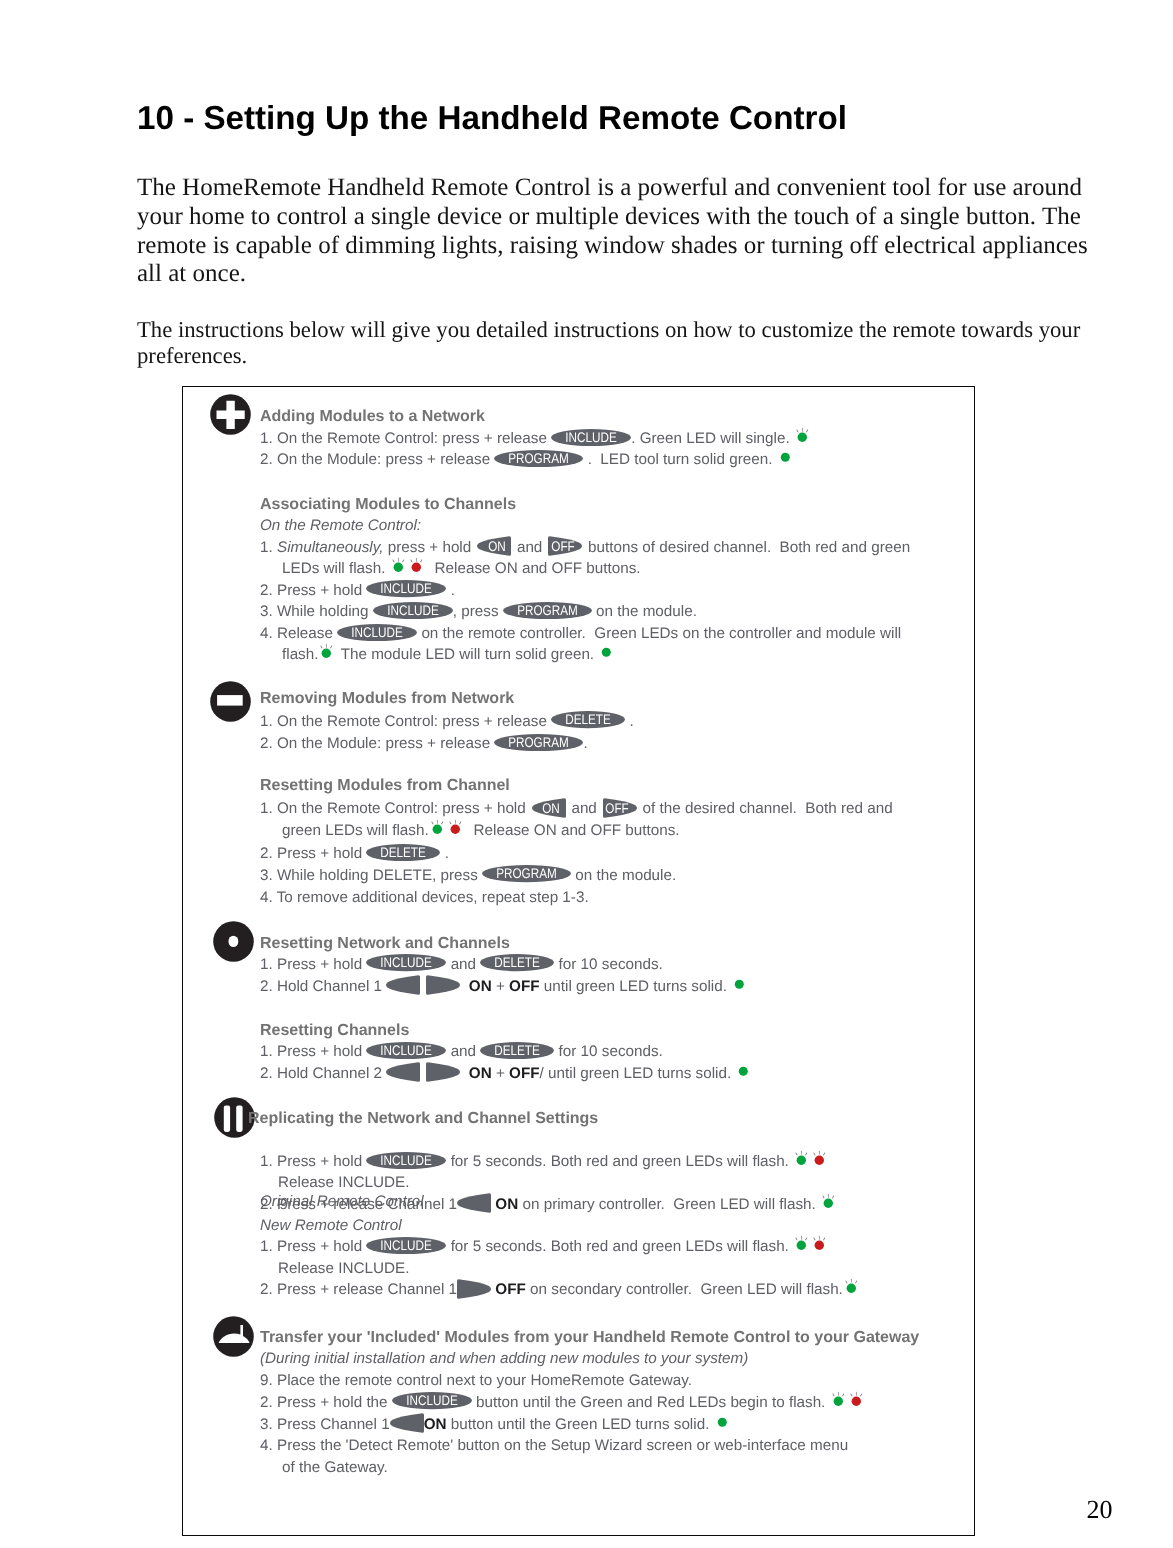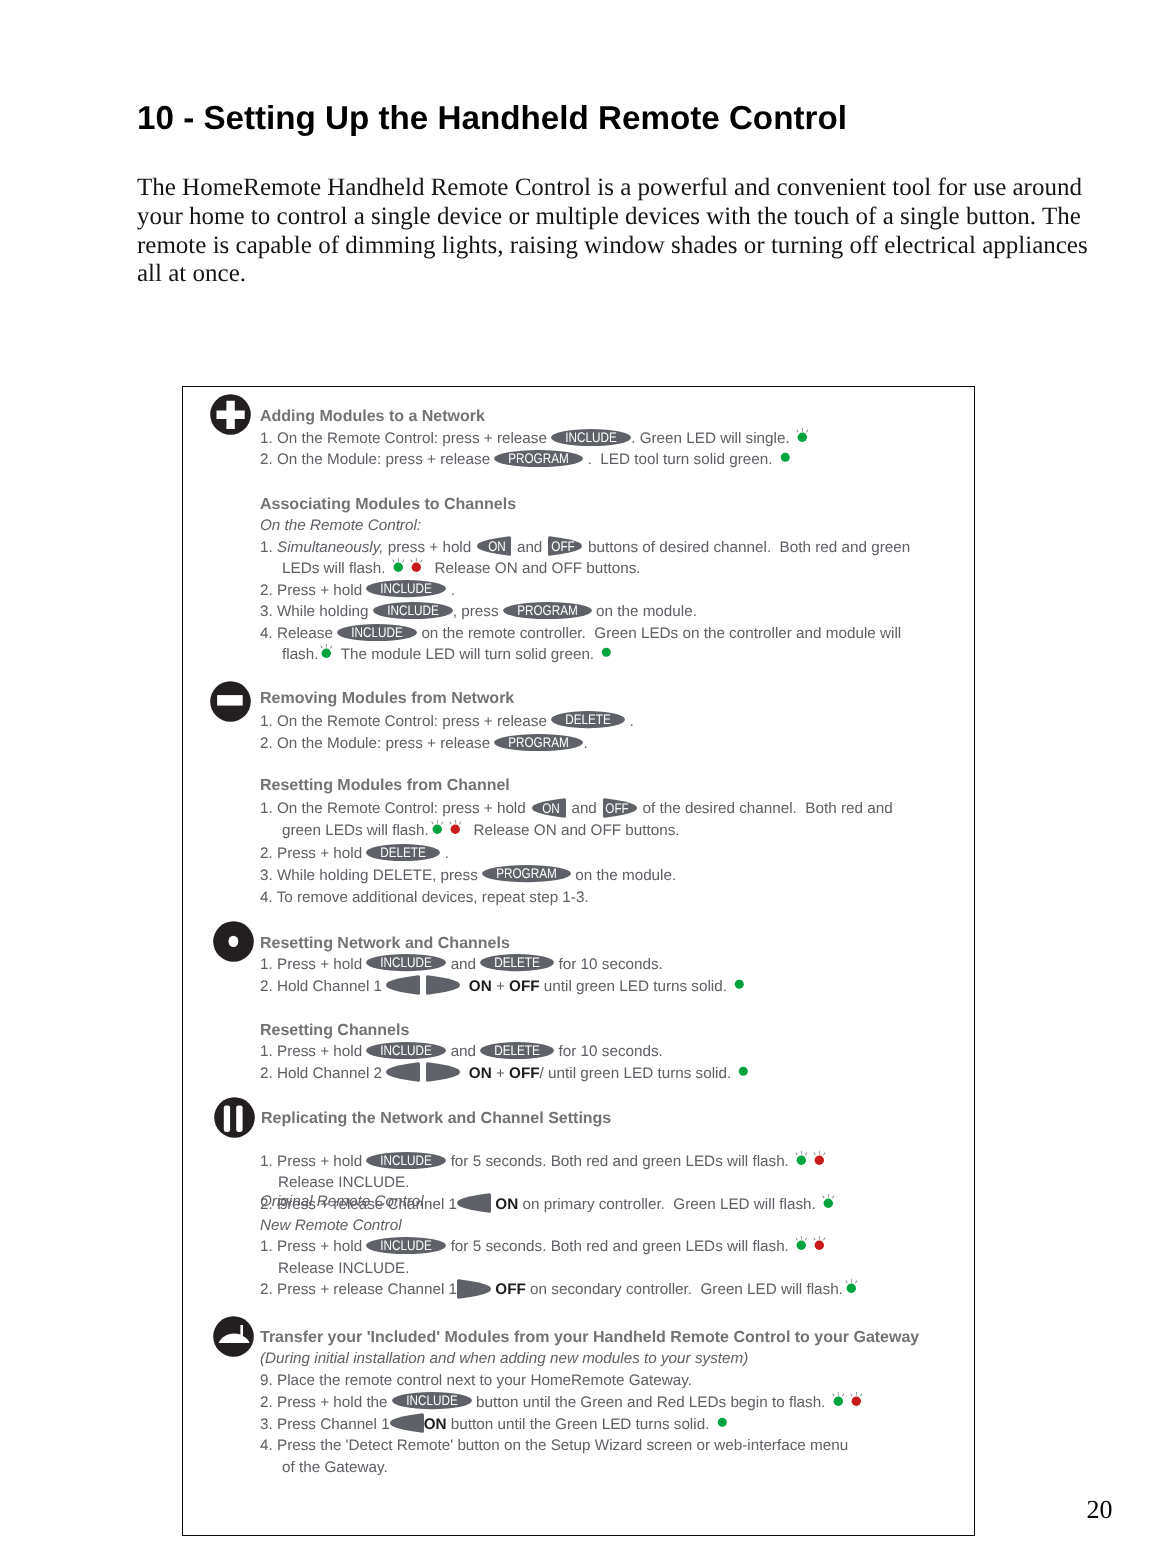--- a/index.html
+++ b/index.html
@@ -33,20 +33,21 @@
   .pill > span.lbl{position:absolute;left:0;z-index:2;color:#fff;font-size:13.9px;
       letter-spacing:0px;font-weight:normal;font-style:normal;white-space:nowrap;
       text-align:center;line-height:1;transform:scaleX(0.845);}
 </style>
 </head>
 <body>
 
 <div class="page">
   <h1 class="title">10 - Setting Up the Handheld Remote Control</h1>
   <div class="para" id="p1">The HomeRemote Handheld Remote Control is a powerful and convenient tool for use around your home to control a single device or multiple devices with the touch of a single button.  The remote is capable of dimming lights, raising window shades or turning off electrical appliances all at once.</div>
+  <div class="para" id="p2">The instructions below will give you detailed instructions on how to customize the remote towards your preferences.</div>
   <div class="box"></div>
   <div id="content">
       <div class="sicon" style="left: 210px; top: 393.6px; width: 41px; height: 41px;"><svg width="41" height="41" viewBox="0 0 41 41">
           <circle cx="20.5" cy="20.5" r="20.3" fill="#231f20"></circle>
           <path d="M16.4 6.8 h8.4 v9.8 h9.9 v8.5 h-9.9 v9.8 h-8.4 v-9.8 h-9.9 v-8.5 h9.9 Z" fill="#fff"></path>
         </svg></div>
       <div class="hd" style="left: 260px; top: 408.8px;">Adding Modules to a Network</div>
       <div class="ln" style="left: 260px; top: 430.8px;"><span class="">1. On the Remote Control: press + release </span><span class="pill"><span style="display: inline-block; width: 80px; height: 1px;"></span><svg width="80" height="17.2" viewBox="0 0 80 17.2" style="top: -13.2px;">
             <ellipse cx="40" cy="8.6" rx="40" ry="8.6" fill="#5f6168"></ellipse>
           </svg><span class="lbl" style="width: 80px; top: -13.2px; line-height: 17.2px;">INCLUDE</span></span><span class="">. Green LED will single. </span><span class="pill"><span style="display: inline-block; width: 14px; height: 1px;"></span><svg width="15" height="18" viewBox="0 0 15 18" style="top: -16px; left: 1px;">
@@ -158,21 +159,21 @@
             <path d="M 32.4 0.3 Q 34 0.3 34 1.8 L 34 18.2 Q 34 19.7 32.4 19.7 Q 10.2 17.0 2.0 13.0 Q 0 11.6 0 10.0 Q 0 8.4 2.0 7.0 Q 10.2 3.0 32.4 0.3 Z" fill="#5f6168"></path>
             <path d="M 1.6 0.3 Q 0 0.3 0 1.8 L 0 18.2 Q 0 19.7 1.6 19.7 Q 23.799999999999997 17.0 32 13.0 Q 34 11.6 34 10.0 Q 34 8.4 32 7.0 Q 23.799999999999997 3.0 1.6 0.3 Z" fill="#5f6168" transform="translate(40,0)"></path>
           </svg></span><span class="">  </span><span class="bd">ON</span><span class=""> + </span><span class="bd">OFF</span><span class="">/ until green LED turns solid. </span><span class="pill"><span style="display: inline-block; width: 13px; height: 1px;"></span><svg width="15" height="18" viewBox="0 0 15 18" style="top: -16px; left: 1px;">
             <circle cx="7.3" cy="10.2" r="4.5" fill="#00a33c"></circle>
           </svg></span></div>
       <div class="sicon" style="left: 213.5px; top: 1097.1px; width: 41px; height: 41px;"><svg width="41" height="41" viewBox="0 0 41 41">
           <circle cx="20.5" cy="20.5" r="20.3" fill="#231f20"></circle>
           <rect x="9.8" y="8.4" width="6.3" height="26.5" rx="2.1" fill="#fff"></rect>
           <rect x="22.2" y="8.4" width="6.4" height="26.5" rx="2.1" fill="#fff"></rect>
         </svg></div>
-      <div class="hd" style="left: 261px; top: 1110.6px;">Replicating the Network and Channel Settings</div>
+      <div class="hd" style="left: 248px; top: 1110.6px;">Replicating the Network and Channel Settings</div>
       <div class="ln it" style="left: 260px; top: 1194px;"><span class="">Original Remote Control</span></div>
       <div class="ln" style="left: 260px; top: 1153.8px;"><span class="">1. Press + hold </span><span class="pill"><span style="display: inline-block; width: 80px; height: 1px;"></span><svg width="80" height="17.2" viewBox="0 0 80 17.2" style="top: -13.2px;">
             <ellipse cx="40" cy="8.6" rx="40" ry="8.6" fill="#5f6168"></ellipse>
           </svg><span class="lbl" style="width: 80px; top: -13.2px; line-height: 17.2px;">INCLUDE</span></span><span class=""> for 5 seconds. Both red and green LEDs will flash. </span><span class="pill"><span style="display: inline-block; width: 14px; height: 1px;"></span><svg width="15" height="18" viewBox="0 0 15 18" style="top: -16px; left: 1px;">
             <circle cx="7.3" cy="11.2" r="4.7" fill="#00a33c"></circle>
             <path d="M6.95 1.9 Q7.3 1.45 7.65 1.9 L7.6 5.5 Q7.3 5.9 7.0 5.5 Z" fill="#6e6e76"></path>
             <path d="M1.35 3.75 Q1.75 3.3 2.2 3.7 L3.5 5.95 Q3.25 6.5 2.7 6.2 Z" fill="#6e6e76"></path>
             <path d="M13.25 3.75 Q12.85 3.3 12.4 3.7 L11.1 5.95 Q11.35 6.5 11.9 6.2 Z" fill="#6e6e76"></path>
           </svg></span><span class=""> </span><span class="pill"><span style="display: inline-block; width: 14px; height: 1px;"></span><svg width="15" height="18" viewBox="0 0 15 18" style="top: -16px; left: 1px;">
             <circle cx="7.3" cy="11.2" r="4.7" fill="#c91b1b"></circle>

